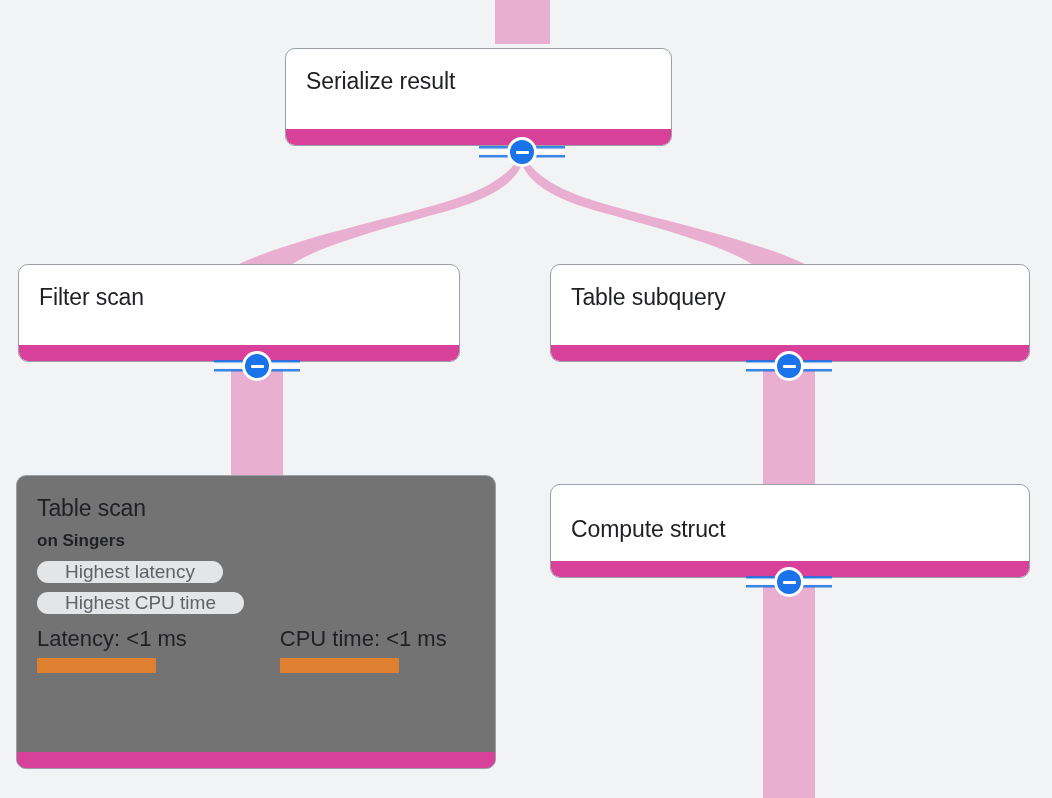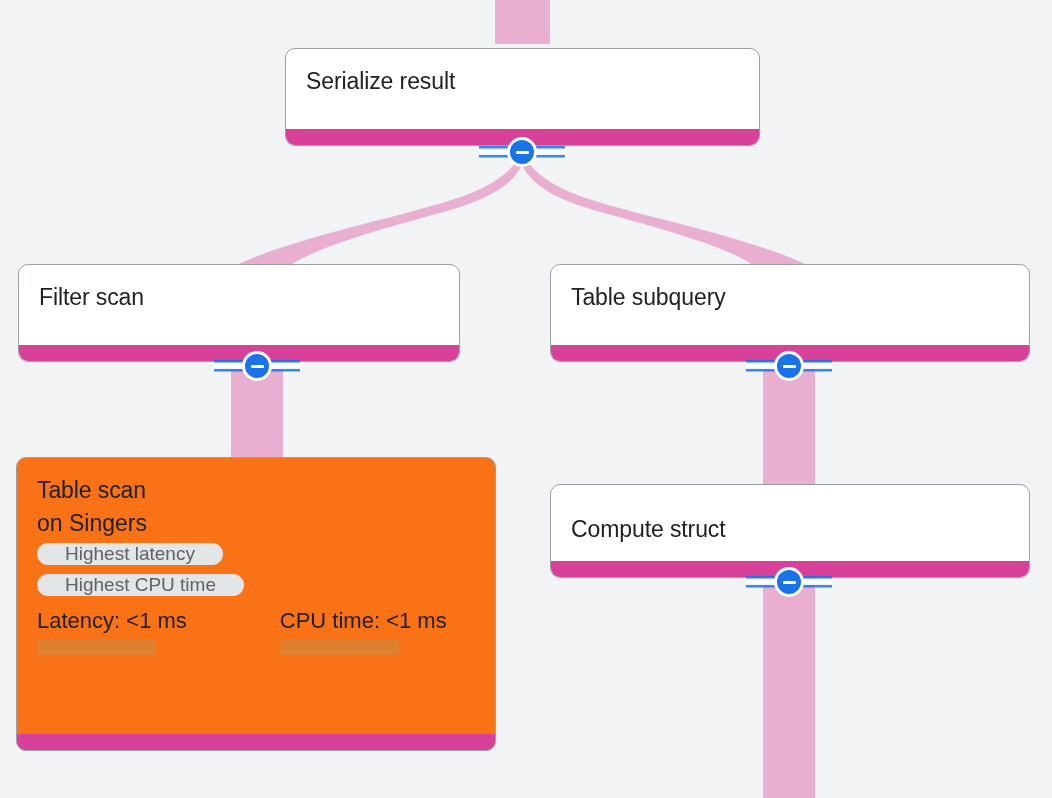--- a/index.html
+++ b/index.html
@@ -54,25 +54,26 @@
     min-height: 0;
   }
   .node-title {
     font-size: 23px;
     line-height: 28px;
     color: #202124;
     letter-spacing: -0.1px;
     white-space: nowrap;
   }
   .node-subtitle {
-    font-size: 23px;
+    font-size: 17px;
     line-height: 22px;
     color: #202124;
     margin-top: 8px;
     white-space: nowrap;
+    font-weight: bold;
   }
   .node-accent-bar {
     flex: 0 0 auto;
     height: 16px;
     width: 100%;
     background: #D8419A;
   }
 
   
   .chip-row {
@@ -182,42 +183,42 @@
                Z"></path>
 
       <rect x="231" y="370" width="52" height="116"></rect>
 
       <rect x="763" y="370" width="52" height="116"></rect>
 
       <rect x="763" y="586" width="52" height="216"></rect>
     </g>
   </svg>
 
-  <div class="plan-node" style="left: 285px; top: 48px; width: 475px; height: 98px; background: rgb(255, 255, 255); border-color: rgb(154, 160, 166);">
+  <div class="plan-node" style="left: 285px; top: 48px; width: 387px; height: 98px; background: rgb(255, 255, 255); border-color: rgb(154, 160, 166);">
     <div class="node-body">
       <div class="node-title" style="color: rgb(32, 33, 36);">Serialize result</div>
     </div>
     <div class="node-accent-bar" style="background: rgb(216, 65, 154);"></div>
   </div>
 
   <div class="plan-node" style="left: 18px; top: 264px; width: 442px; height: 98px; background: rgb(255, 255, 255); border-color: rgb(154, 160, 166);">
     <div class="node-body">
       <div class="node-title" style="color: rgb(32, 33, 36);">Filter scan</div>
     </div>
     <div class="node-accent-bar" style="background: rgb(216, 65, 154);"></div>
   </div>
 
   <div class="plan-node" style="left: 550px; top: 264px; width: 480px; height: 98px; background: rgb(255, 255, 255); border-color: rgb(154, 160, 166);">
     <div class="node-body">
       <div class="node-title" style="color: rgb(32, 33, 36);">Table subquery</div>
     </div>
     <div class="node-accent-bar" style="background: rgb(216, 65, 154);"></div>
   </div>
 
-  <div class="plan-node" style="left: 16px; top: 457px; width: 480px; height: 294px; background: #f97316; border-color: rgb(154, 160, 166);">
+  <div class="plan-node" style="left: 16px; top: 475px; width: 480px; height: 294px; background: #737373; border-color: rgb(154, 160, 166);">
     <div class="node-body">
       <div class="node-title" style="color: rgb(32, 33, 36);">Table scan</div>
       <div class="node-subtitle" style="color: rgb(32, 33, 36);">on Singers</div>
 
       <div class="chip-row">
         <span class="chip" style="background: rgb(228, 229, 231); color: rgb(95, 99, 104);">Highest latency</span>
       </div>
       <div class="chip-row">
         <span class="chip" style="background: rgb(228, 229, 231); color: rgb(95, 99, 104);">Highest CPU time</span>
       </div>

